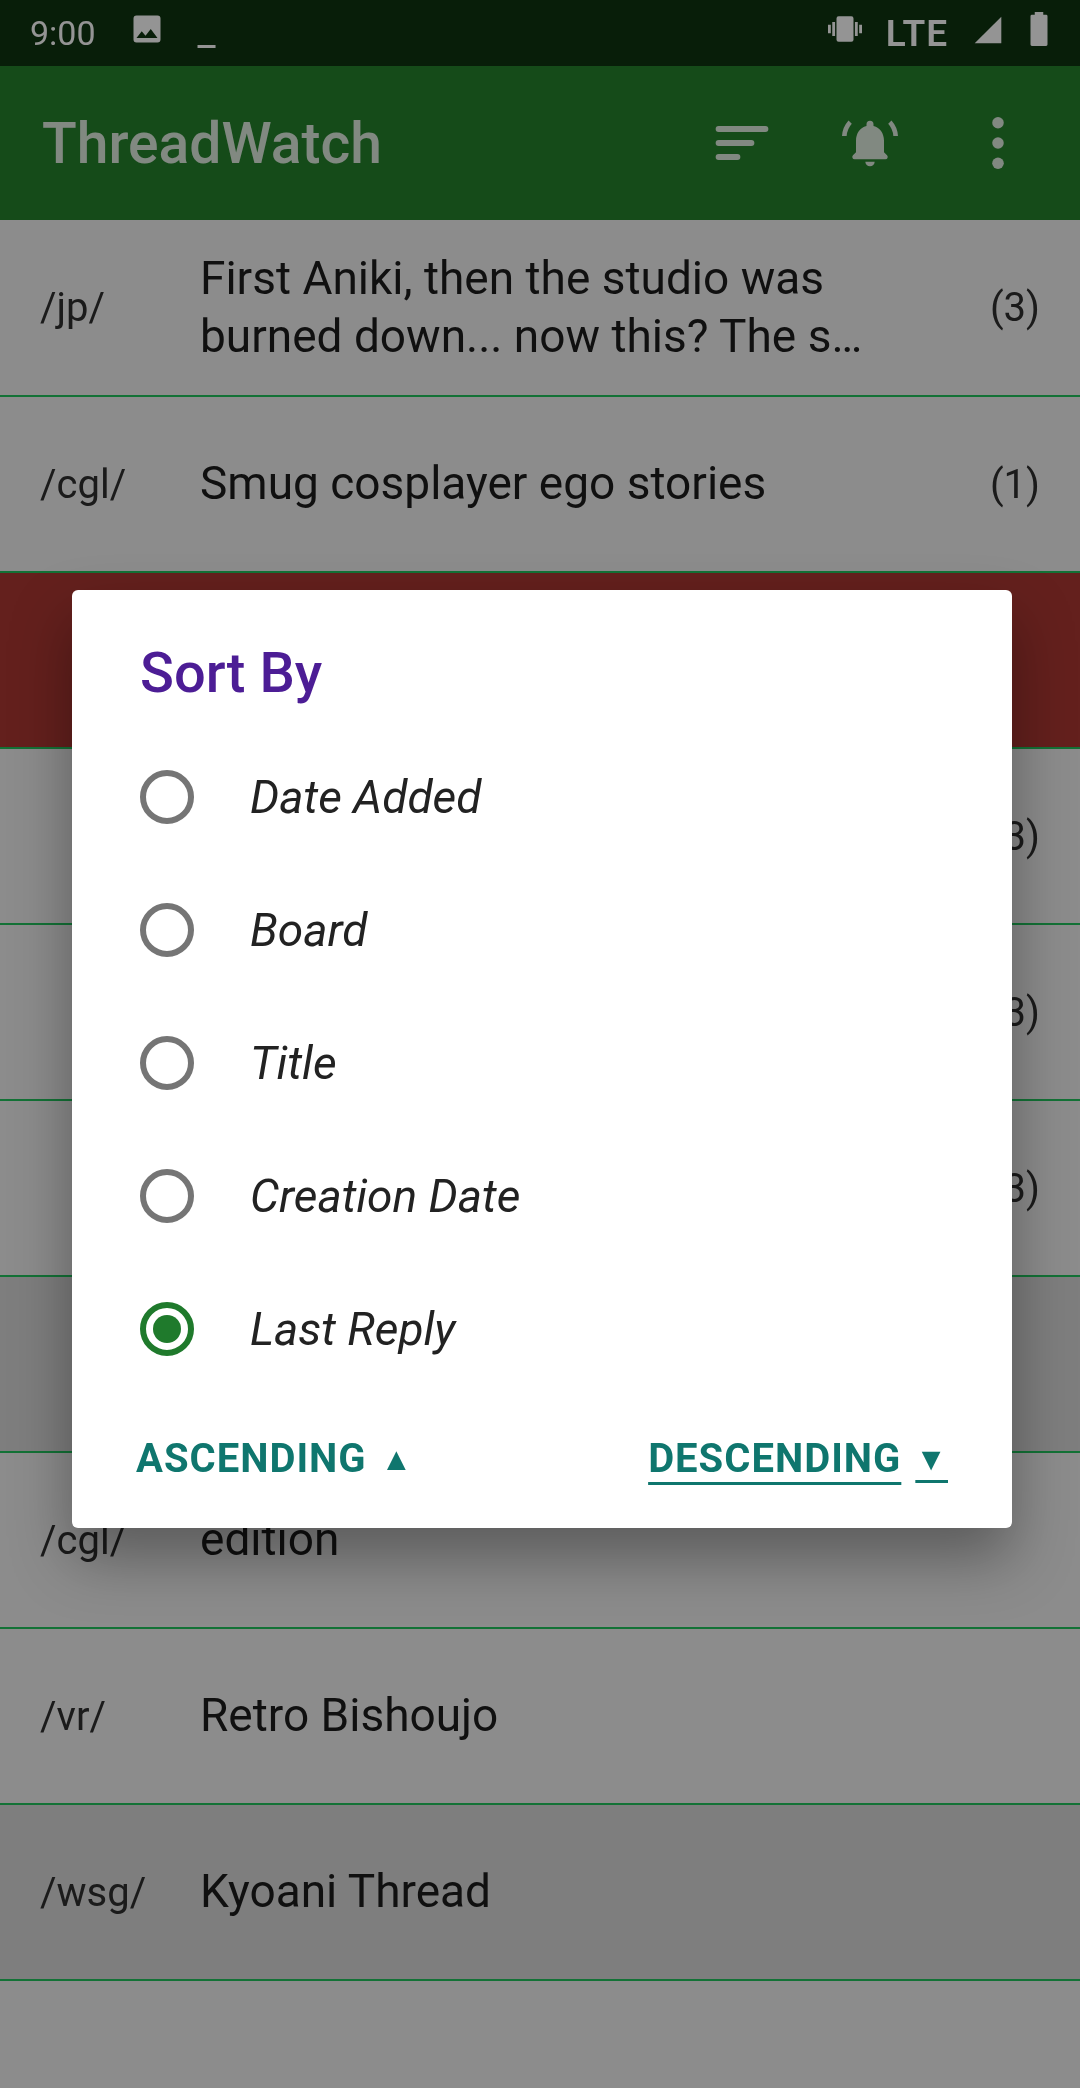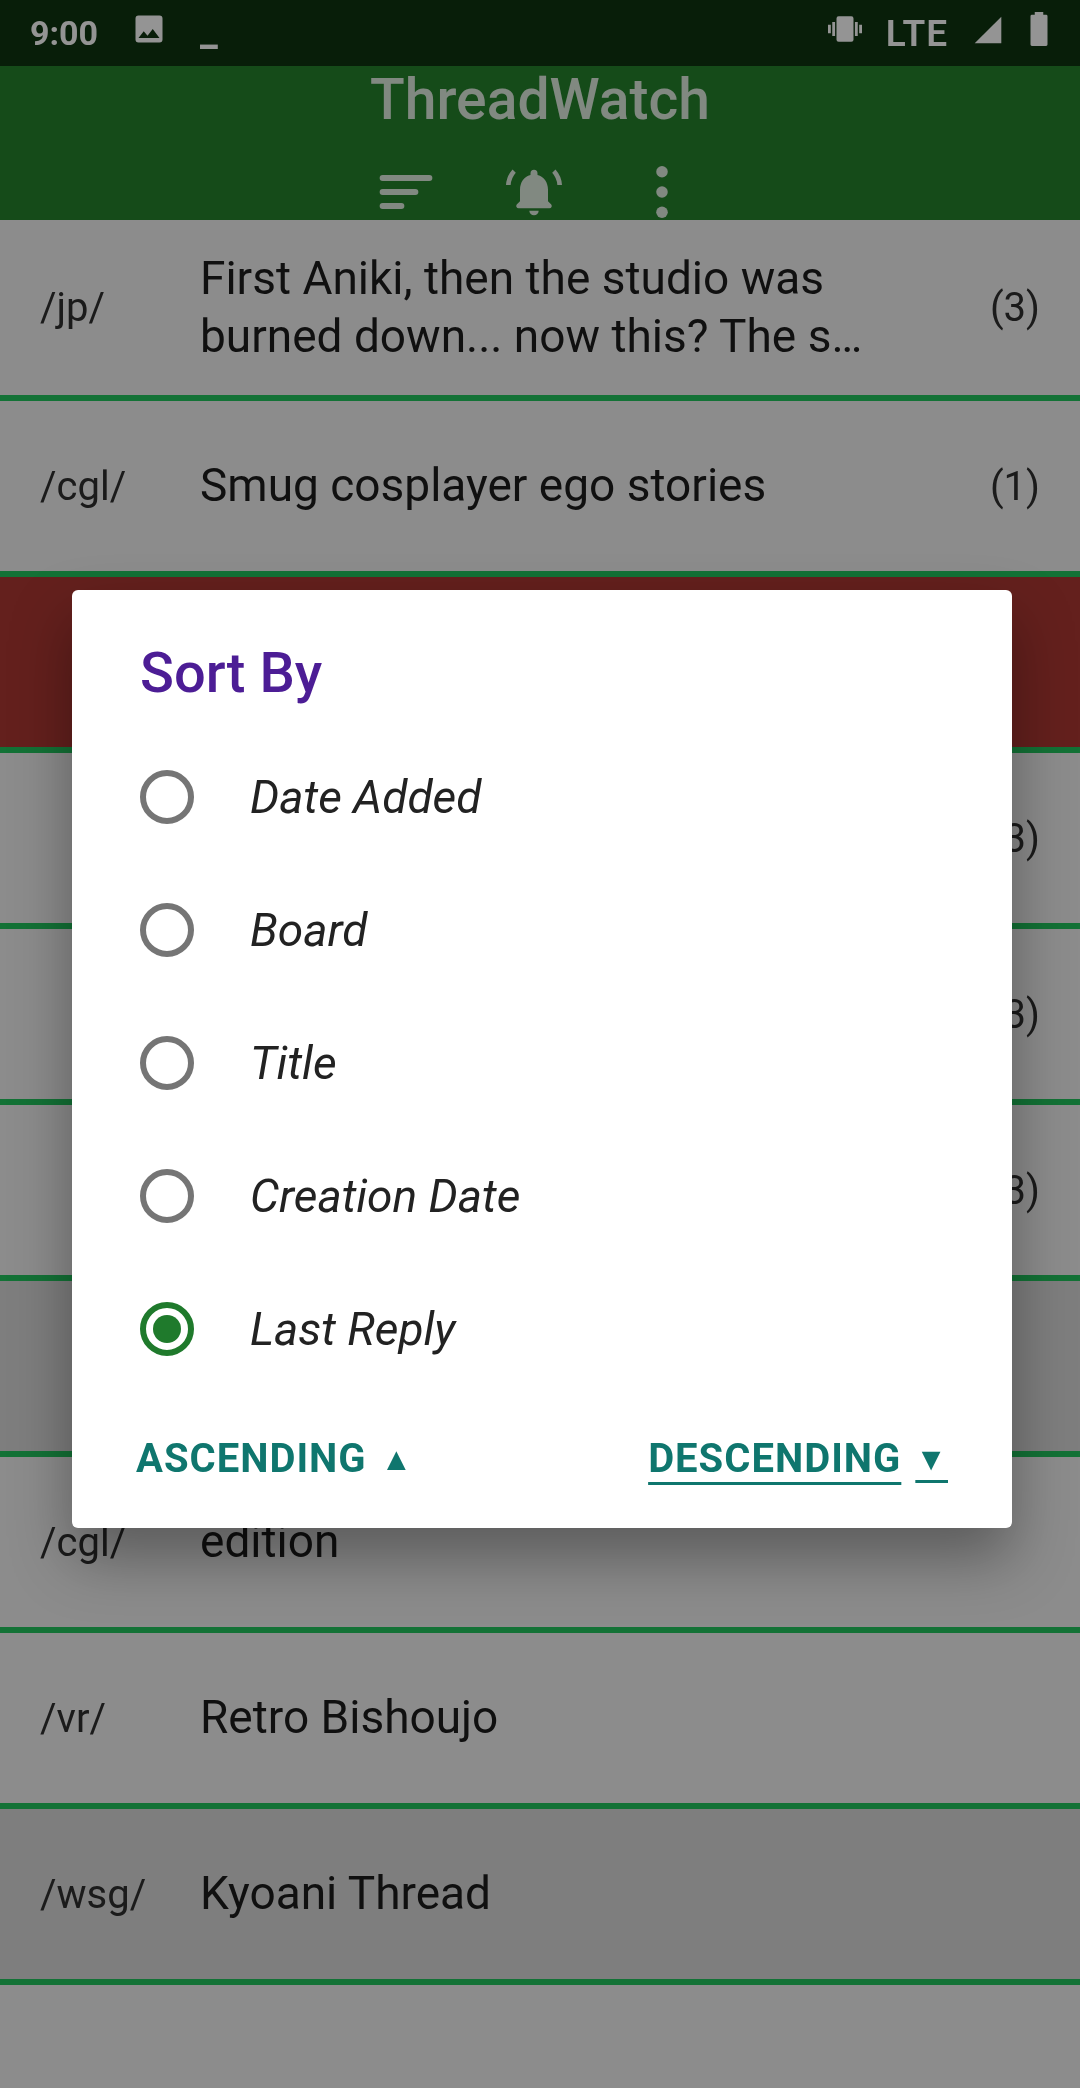--- a/index.html
+++ b/index.html
@@ -1,31 +1,31 @@
 <!DOCTYPE html>
 <html><head>
   <meta charset="utf-8">
   <style>
     * { margin: 0; padding: 0; box-sizing: border-box; }
     html, body { width: 1080px; height: 2088px; overflow: hidden; font-family: Roboto, Arial, sans-serif; background: #f2f2f2; }
 
     
     .status-bar { height: 66px; background: #0e3410; display: flex; align-items: center; justify-content: space-between; padding: 0 30px; color: #fff; }
-    .status-left { display: flex; align-items: center; gap: 33px; font-size: 34px; font-weight: 700; }
+    .status-left { display: flex; align-items: center; gap: 33px; font-size: 34px; font-weight: 400; }
     .status-right { display: flex; align-items: center; gap: 24px; font-size: 37px; font-weight: 600; letter-spacing: 1px; }
 
     
-    .app-bar { height: 154px; background: #25812c; display: flex; align-items: center; padding: 0 42px; color: rgba(255,255,255,0.85); flex-direction: column; }
+    .app-bar { height: 154px; background: #25812c; display: flex; align-items: center; padding: 0 42px; color: rgba(255,255,255,0.85); }
     .app-title { font-size: 57px; font-weight: 500; flex: 1; }
     .app-actions { display: flex; align-items: center; gap: 72px; padding-right: 12px; }
     .icon-btn { width: 56px; height: 56px; display: flex; align-items: center; justify-content: center; }
 
     
     .list { background: #f2f2f2; }
-    .row { display: flex; align-items: center; padding: 30px 40px; border-bottom: 6px solid #22c55e; min-height: 176px; background: #f2f2f2; }
+    .row { display: flex; align-items: center; padding: 30px 40px; border-bottom: 2px solid #22c55e; min-height: 176px; background: #f2f2f2; }
     .row.highlight { background: #ac3833; color: #fff; }
     .row.dim { background: #d9d9d9; }
     .board { width: 160px; flex: none; font-size: 40px; color: #303030; }
     .row.highlight .board { color: #fff; }
     .title { flex: 1; font-size: 46px; color: #1c1c1c; line-height: 1.25; overflow: hidden; padding-right: 20px; }
     .row.highlight .title { color: #fff; }
     .count { width: 90px; flex: none; font-size: 40px; color: #303030; text-align: right; }
     .row.highlight .count { color: #fff; }
 
     

